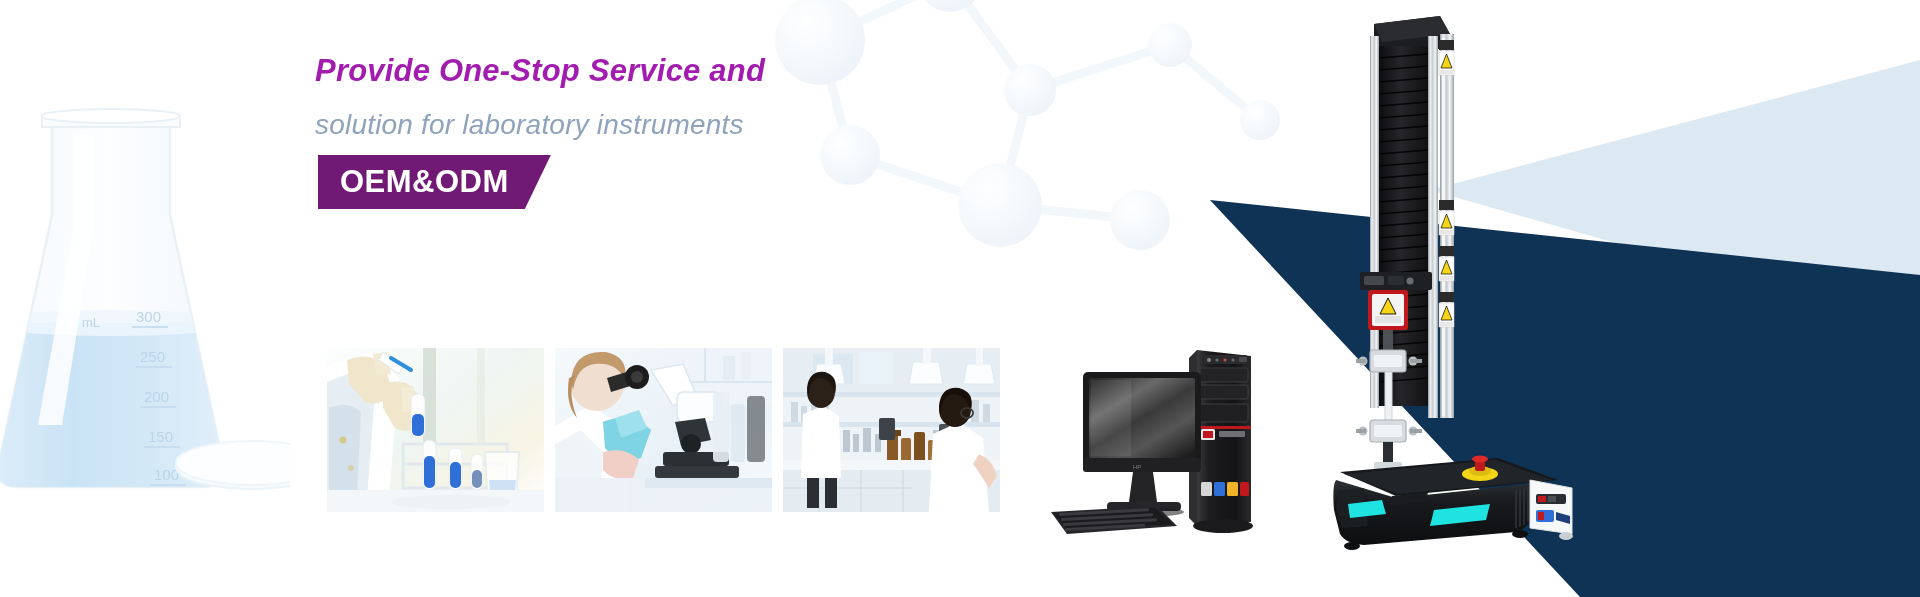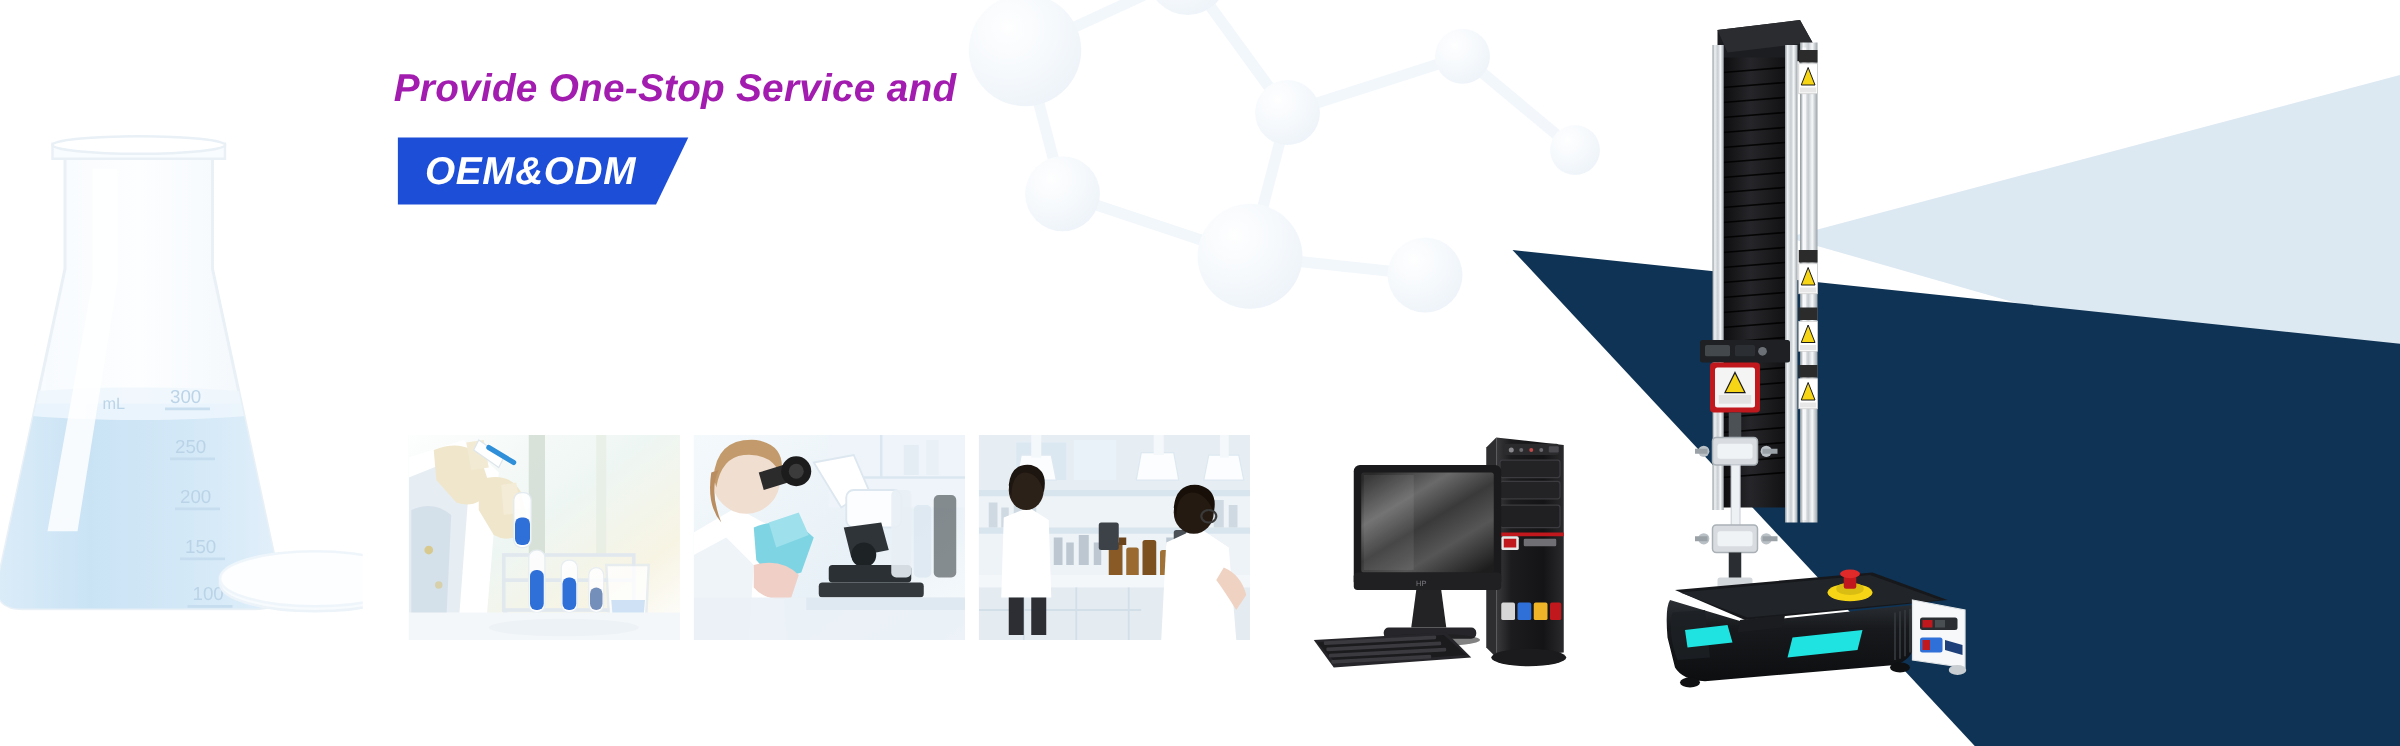--- a/index.html
+++ b/index.html
@@ -31,23 +31,23 @@
   }
   .subline{
     font-size:28px;font-weight:normal;font-style:italic;
     color:#8fa3bc;letter-spacing:.2px;line-height:1.05;
     white-space:nowrap;margin:0 0 16px 0;
   }
   .badge{
     position:relative;display:inline-block;
     height:54px;line-height:54px;
     padding:0 42px 0 22px;margin-left:3px;
-    color:#ffffff;font-size:31px;font-weight:bold;font-style:italic;
+    color:#ffffff;font-size:31px;font-weight:bold;
     letter-spacing:.5px;white-space:nowrap;
-    background:#1d4ed8;
+    background:#701a75;
     clip-path:polygon(0 0, 100% 0, calc(100% - 26px) 100%, 0 100%);
   }
 
   
   .photo-strip{position:absolute;left:327px;top:348px;height:164px;display:flex;gap:11px;}
   .photo{width:217px;height:164px;position:relative;overflow:hidden;background:#f2f7fb;}
   .photo svg{display:block;width:100%;height:100%;}
 
   
   .computer{position:absolute;left:1045px;top:330px;width:250px;height:215px;pointer-events:none;}
@@ -145,20 +145,21 @@
         <text x="92" y="232" font-size="13">mL</text>
       </g>
 
       <ellipse cx="262" cy="372" rx="76" ry="22" fill="#f2f8fd" stroke="#e0ecf5" stroke-width="2"></ellipse>
       <ellipse cx="262" cy="368" rx="76" ry="22" fill="#fbfdff" stroke="#e6f0f8" stroke-width="2"></ellipse>
     </g>
   </svg>
 
   <div class="text-block">
     <div class="headline">Provide One-Stop Service and</div>
+    <div class="subline">solution for laboratory instruments</div>
     <div class="badge">OEM&amp;ODM</div>
   </div>
 
   <div class="photo-strip">
 
     <div class="photo">
       <svg viewBox="0 0 217 164" xmlns="http://www.w3.org/2000/svg" aria-hidden="true">
         <defs>
           <linearGradient id="p1bg" x1="0" y1="0" x2="1" y2="1">
             <stop offset="0%" stop-color="#fdfefe"></stop>

